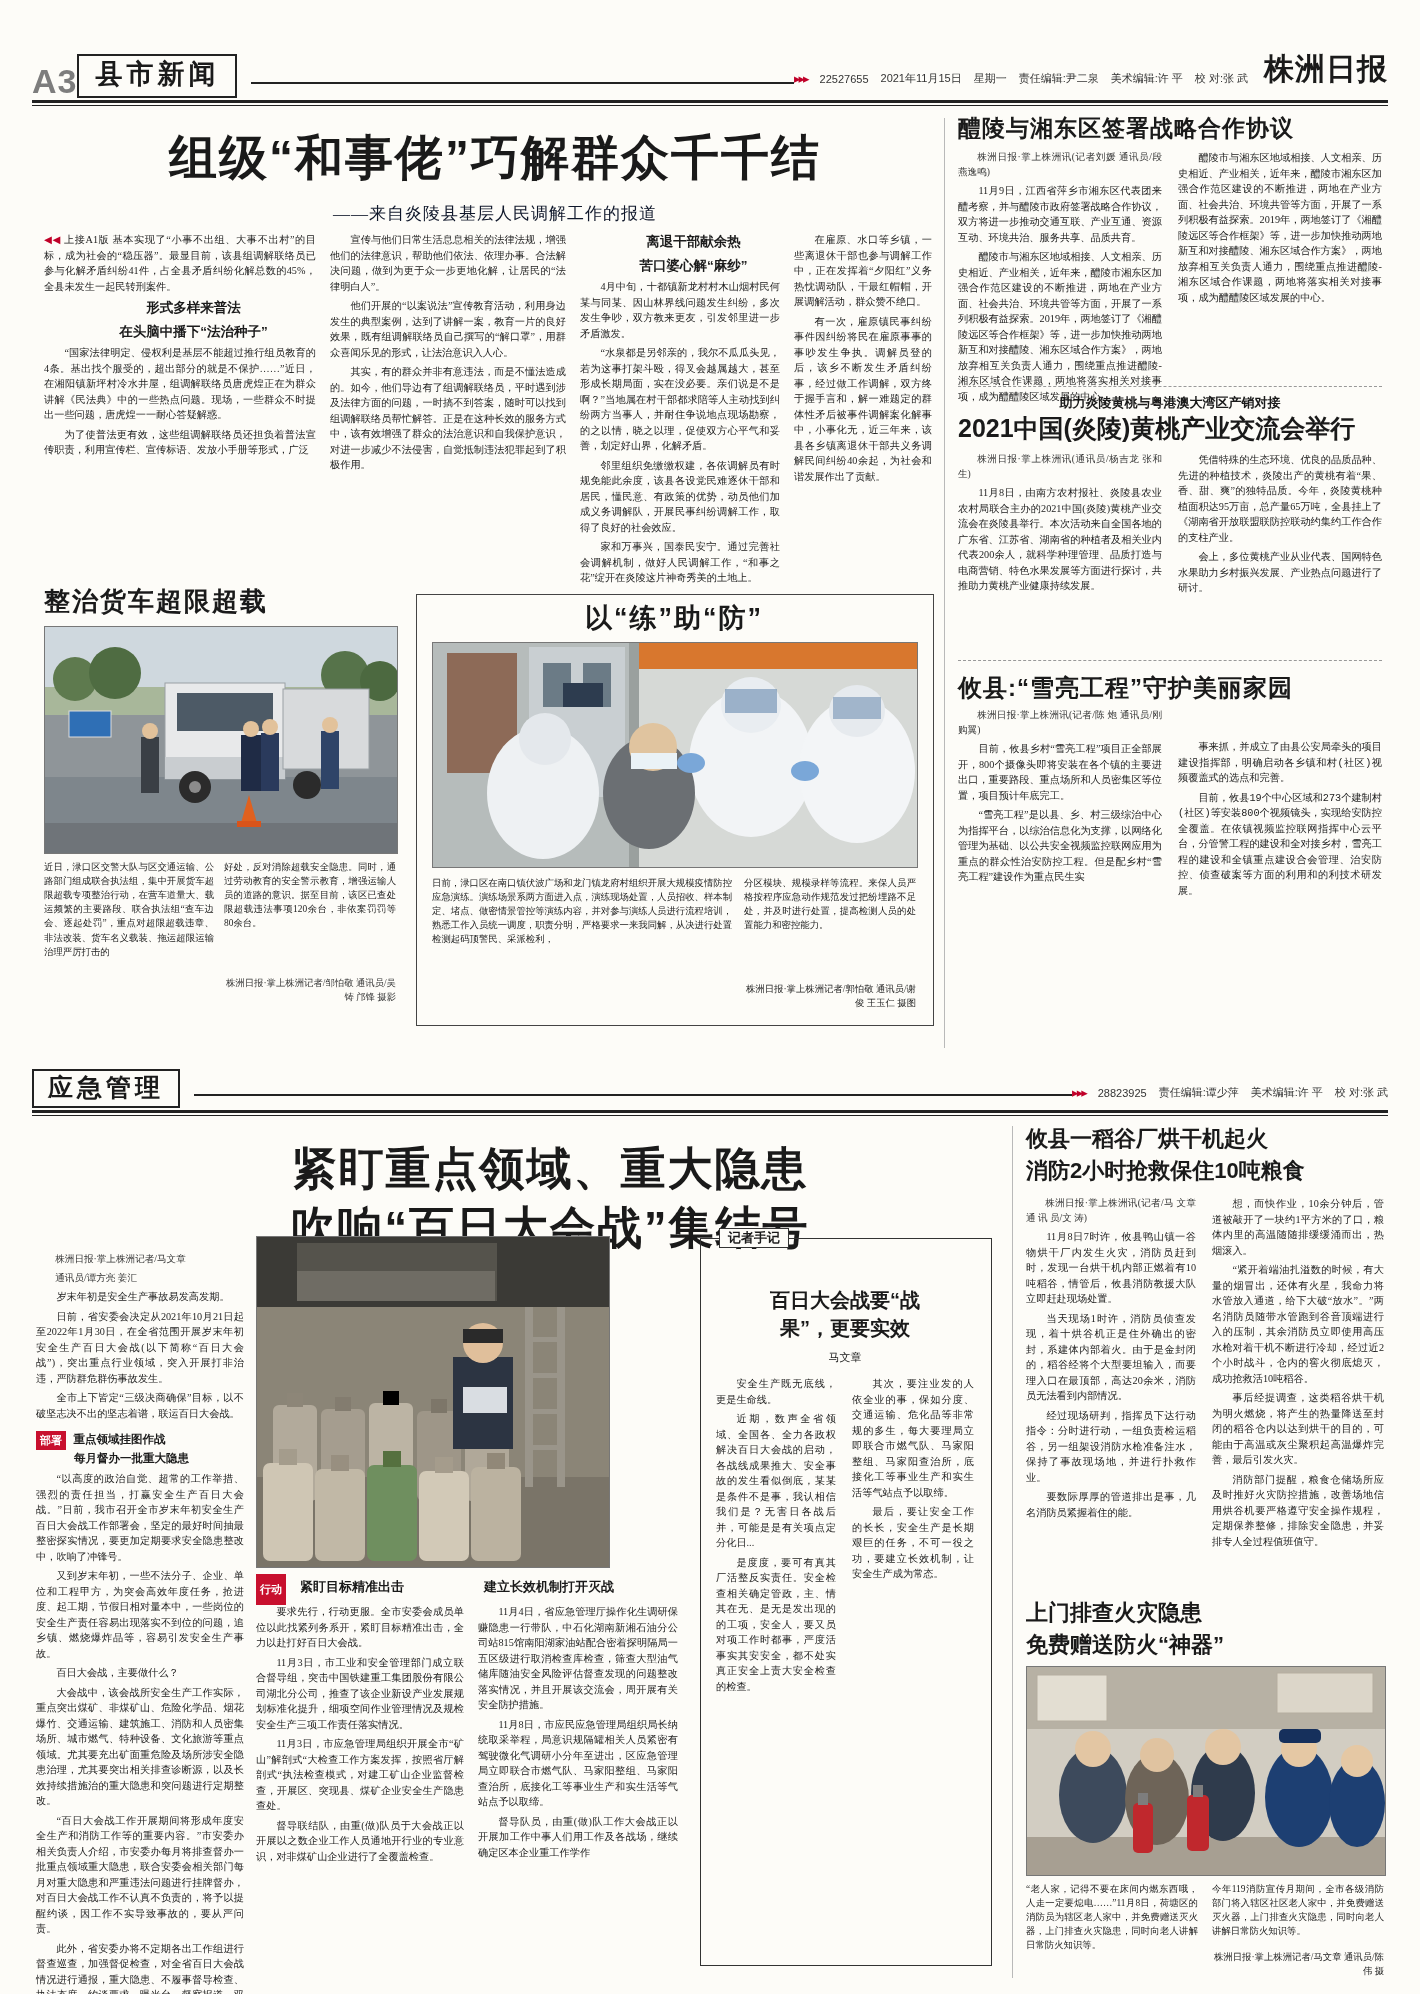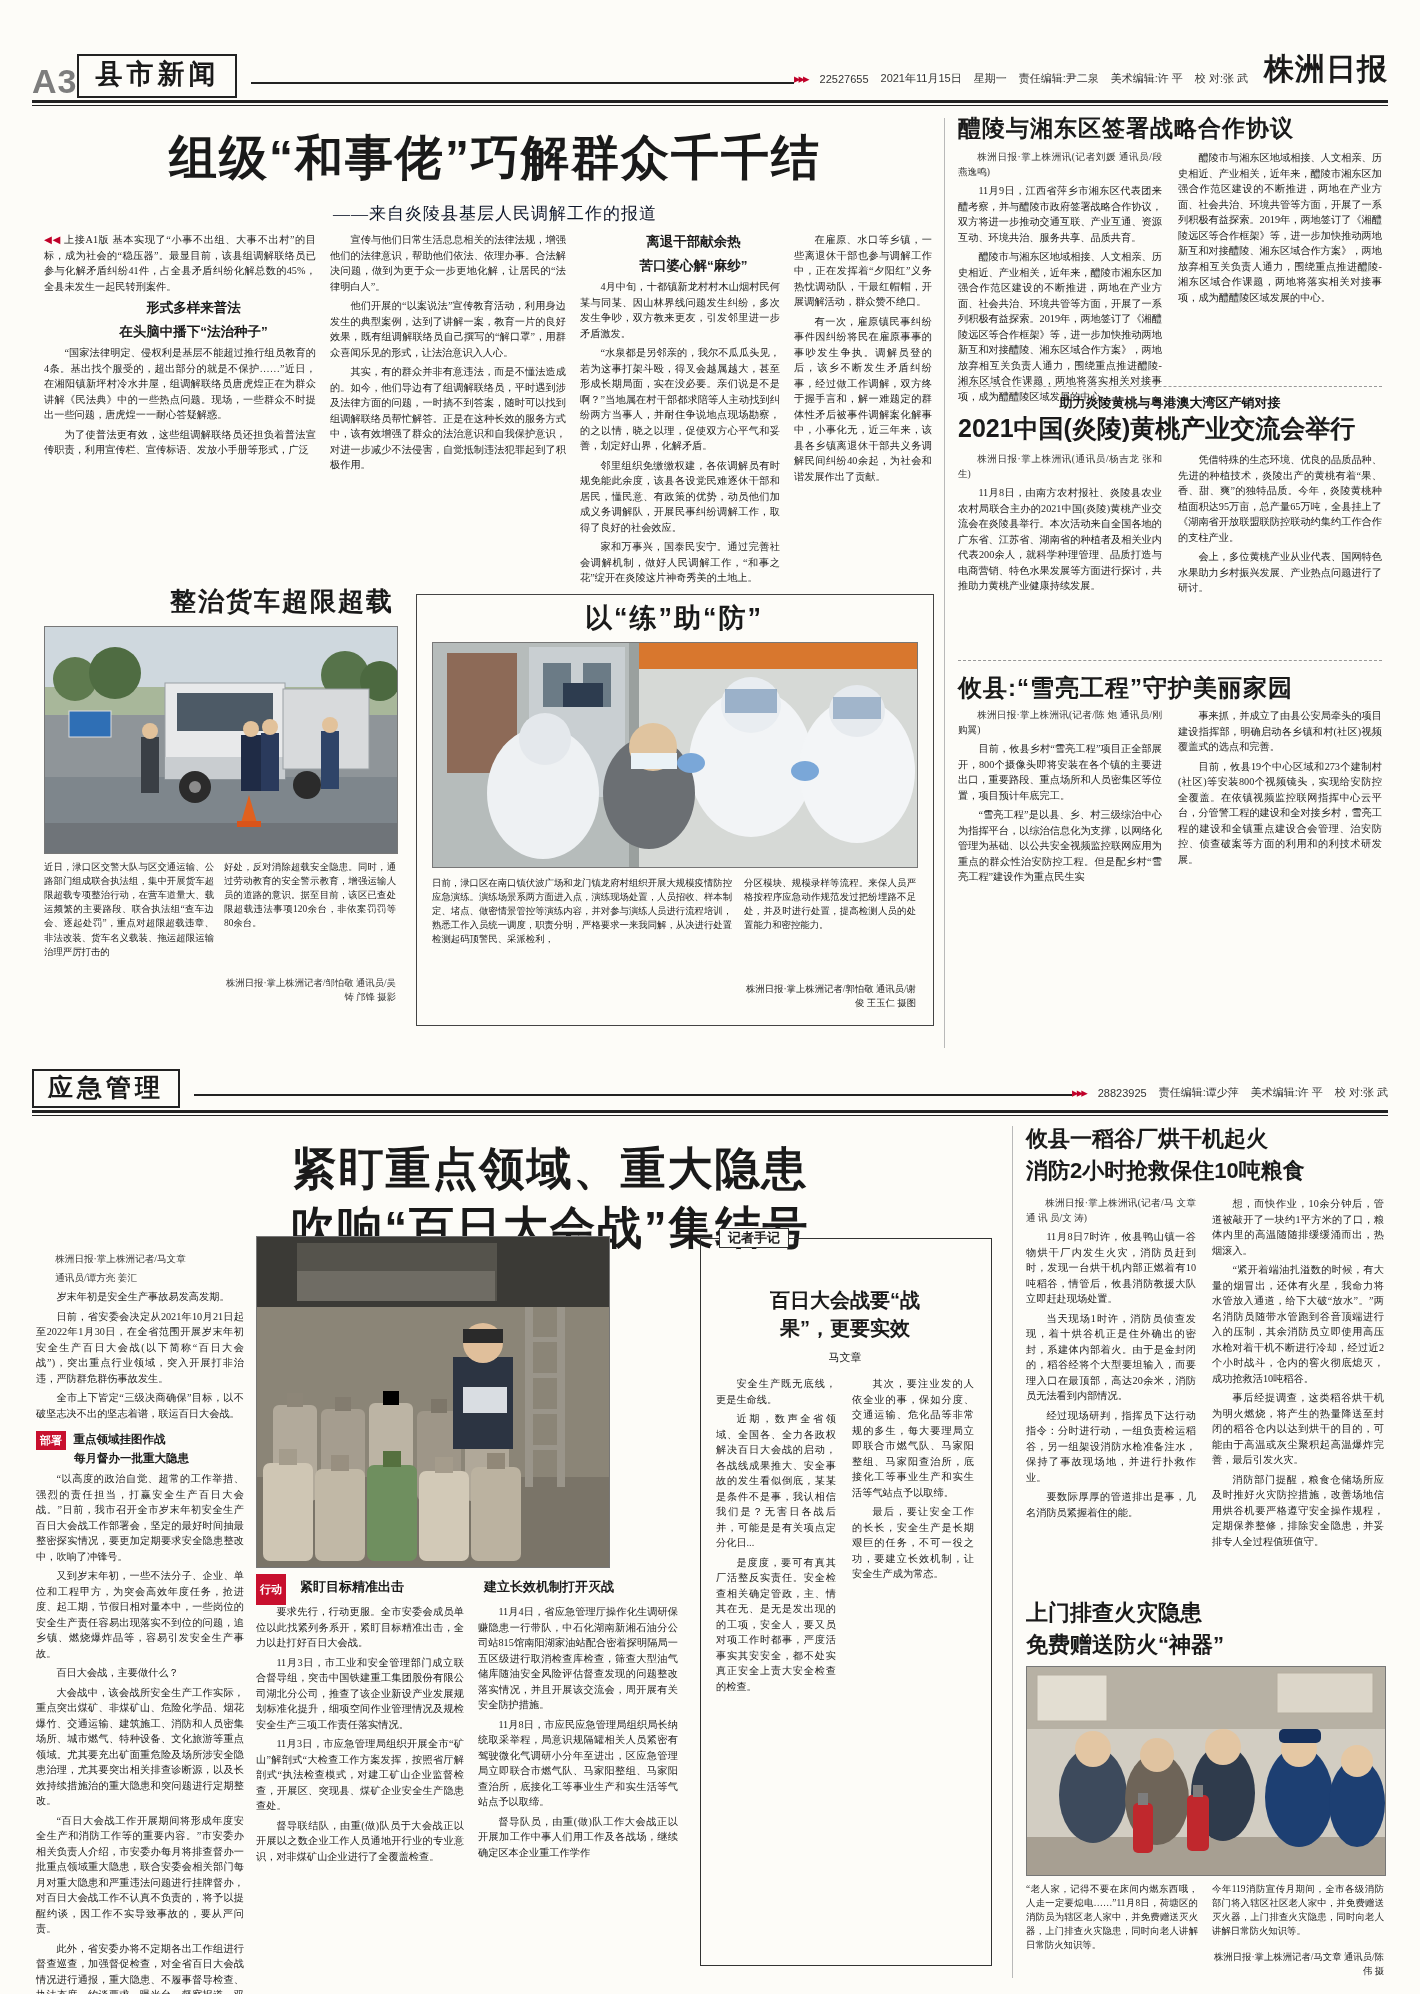--- a/index.html
+++ b/index.html
@@ -183,21 +183,21 @@
     <p>4月中旬，十都镇新龙村村木山烟村民何某与同某、因山林界线问题发生纠纷，多次发生争吵，双方教来更友，引发邻里进一步矛盾激发。</p>
     <p>“水泉都是另邻亲的，我尔不瓜瓜头见，若为这事打架斗殴，得叉会越属越大，甚至形成长期局面，实在没必要。亲们说是不是啊？”当地属在村干部都求陪等人主动找到纠纷两方当事人，并耐住争说地点现场勘察，的之以情，晓之以理，促使双方心平气和妥善，划定好山界，化解矛盾。</p>
     <p>邻里组织免缴缴权建，各依调解员有时规免能此余度，该县各设党民难逐休干部和居民，懂民意、有政策的优势，动员他们加成义务调解队，开展民事纠纷调解工作，取得了良好的社会效应。</p>
     <p>家和万事兴，国泰民安宁。通过完善社会调解机制，做好人民调解工作，“和事之花”绽开在炎陵这片神奇秀美的土地上。</p>
   </div>
   <div class="col" style="left:794px;top:232px;width:138px;">
     <p>在雇原、水口等乡镇，一些离退休干部也参与调解工作中，正在发挥着“夕阳红”义务热忱调动队，干最红帽帽，开展调解活动，群众赞不绝口。</p>
     <p>有一次，雇原镇民事纠纷事件因纠纷将民在雇原事事的事吵发生争执。调解员登的后，该乡不断发生矛盾纠纷事，经过做工作调解，双方终于握手言和，解一难题定的群体性矛后被事件调解案化解事中，小事化无，近三年来，该县各乡镇离退休干部共义务调解民间纠纷40余起，为社会和谐发展作出了贡献。</p>
   </div>
 
-  <div style="position:absolute;left:44px;top:584px;width:350px;text-align:right;font-size:26px;font-weight:bold;font-family:'Liberation Sans','DejaVu Sans',sans-serif;letter-spacing:2px;">整治货车超限超载</div>
+  <div style="position:absolute;left:44px;top:584px;width:350px;text-align:left;font-size:26px;font-weight:bold;font-family:'Liberation Sans','DejaVu Sans',sans-serif;letter-spacing:2px;">整治货车超限超载</div>
 
   <div class="photo" style="left:44px;top:626px;width:352px;height:226px;border:1px solid #777;">
     <svg width="352" height="226" viewBox="0 0 352 226" preserveAspectRatio="none">
       <rect x="0" y="0" width="352" height="226" fill="#b9c6cf"></rect>
       <rect x="0" y="0" width="352" height="88" fill="#cfd8de"></rect>
       <rect x="0" y="60" width="352" height="30" fill="#a8b79a"></rect>
       <rect x="0" y="88" width="352" height="138" fill="#8f9599"></rect>
       <rect x="0" y="150" width="352" height="76" fill="#7e868c"></rect>
       <rect x="0" y="196" width="352" height="30" fill="#6f7479"></rect>
 
@@ -294,21 +294,21 @@
   </div>
 
   <div class="dotline" style="left:958px;top:660px;width:424px;"></div>
 
   <div class="r-title" style="position:absolute;left:958px;top:672px;width:424px;font-size:24px;letter-spacing:1px;">攸县:“雪亮工程”守护美丽家园</div>
   <div class="col" style="left:958px;top:708px;width:204px;">
     <p class="byline">株洲日报·掌上株洲讯(记者/陈 炮 通讯员/刚购翼)</p>
     <p>目前，攸县乡村“雪亮工程”项目正全部展开，800个摄像头即将安装在各个镇的主要进出口，重要路段、重点场所和人员密集区等位置，项目预计年底完工。</p>
     <p>“雪亮工程”是以县、乡、村三级综治中心为指挥平台，以综治信息化为支撑，以网络化管理为基础、以公共安全视频监控联网应用为重点的群众性治安防控工程。但是配乡村“雪亮工程”建设作为重点民生实</p>
   </div>
-  <div class="col" style="left:1178px;top:708px;width:204px;">
+  <div class="col" style="left:1178px;top:740px;width:204px;font-family:Liberation Mono, monospace;">
     <p>事来抓，并成立了由县公安局牵头的项目建设指挥部，明确启动各乡镇和村(社区)视频覆盖式的选点和完善。</p>
     <p>目前，攸县19个中心区域和273个建制村(社区)等安装800个视频镜头，实现给安防控全覆盖。在依镇视频监控联网指挥中心云平台，分管警工程的建设和全对接乡村，雪亮工程的建设和全镇重点建设合会管理、治安防控、侦查破案等方面的利用和的利技术研发展。</p>
   </div>
 
   <div class="sec2">
     <div class="sec2-box">应急管理</div>
     <div class="mast-rule" style="margin-bottom:12px;"></div>
     <div class="mast-meta" style="padding-bottom:8px;">
       <span class="arrows">▸▸▸</span>
       <span>28823925</span>

